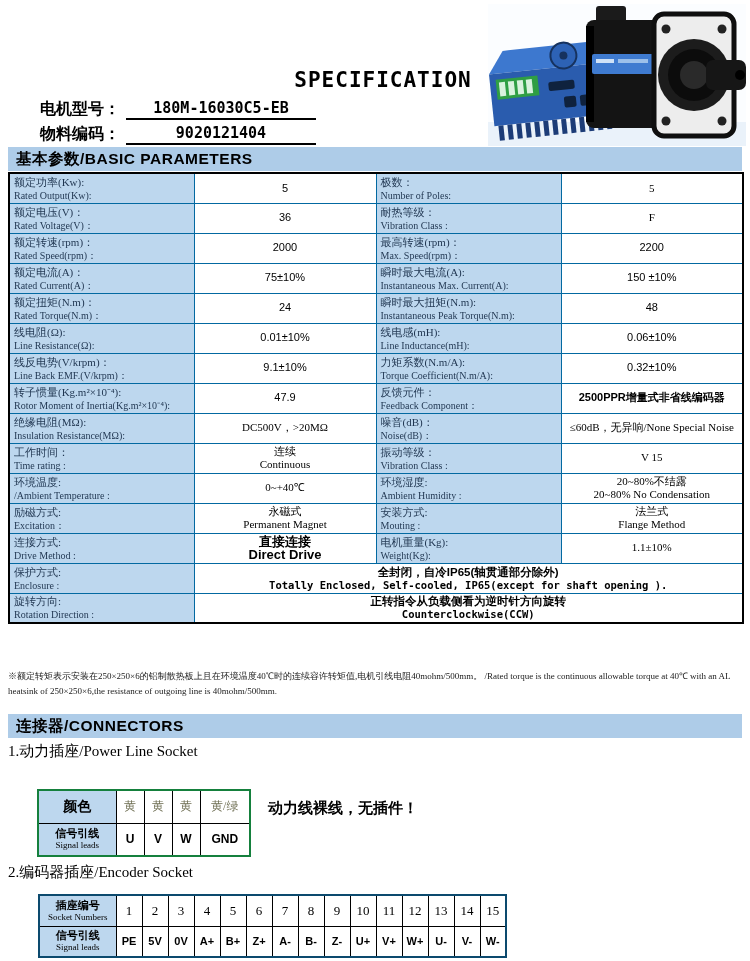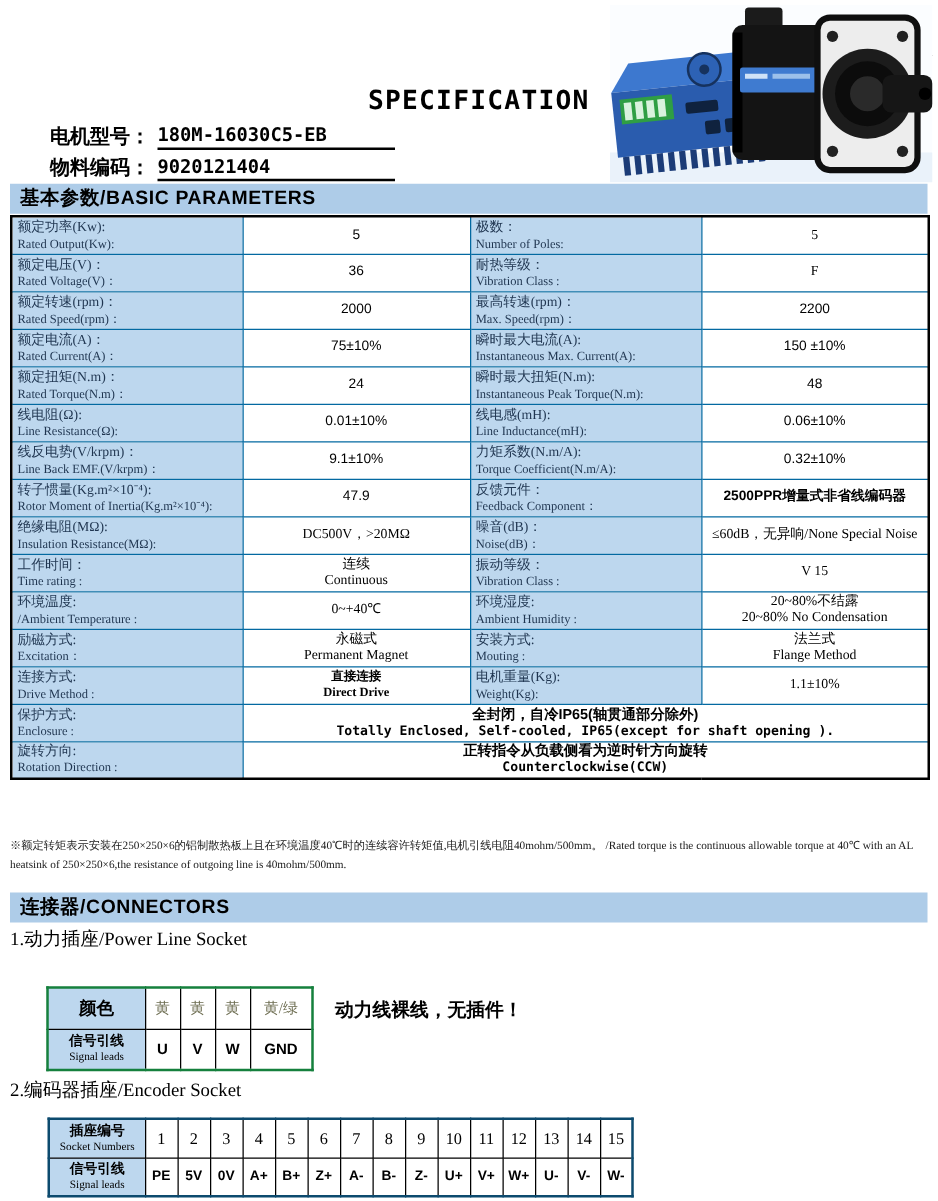--- a/index.html
+++ b/index.html
@@ -7,21 +7,21 @@
        font-family:"Liberation Serif",serif;color:#000;}
   .abs{position:absolute;}
 
   
   .title-cn{top:34px;left:16px;right:0;text-align:right;
             font:bold 28px "Liberation Sans",sans-serif;letter-spacing:3px;}
   .title-en{top:68px;left:16px;right:0;text-align:center;
             font:bold 21px "DejaVu Sans Mono",monospace;letter-spacing:1px;}
   .model-row{left:40px;height:24px;display:flex;align-items:flex-end;}
   .model-label{font:bold 16px "Liberation Sans",sans-serif;}
-  .model-value{display:inline-block;width:190px;margin-left:6px;
+  .model-value{display:inline-block;width:190px;margin-left:6px;text-align:center;
                border-bottom:2px solid #000;font:bold 15px "DejaVu Sans Mono",monospace;
                padding-bottom:1px;}
   .photo{left:488px;top:4px;width:258px;height:142px;}
 
   
   .bar{left:8px;width:734px;height:24px;background:#aecce8;box-sizing:border-box;
        font:bold 15.5px "Liberation Sans",sans-serif;line-height:24px;padding-left:8px;
        letter-spacing:.5px;}
 
   
@@ -30,21 +30,21 @@
   .main-table td{border:1px solid #0369a1;height:30px;box-sizing:border-box;
                  padding:0;vertical-align:middle;overflow:hidden;}
   .lbl{background:#bdd7ee;padding-left:4px !important;color:#1f3550;}
   .lc{font-size:11px;line-height:14px;font-family:"Liberation Serif",serif;}
   .le{font-size:10px;line-height:13px;font-family:"Liberation Serif",serif;}
   .val{text-align:center;font-size:11px;line-height:13.5px;background:#fff;}
   .val div:empty{display:none;}
   .f-sans{font-family:"Liberation Sans",sans-serif;}
   .f-sansb{font-family:"Liberation Sans",sans-serif;font-weight:bold;}
   .f-serif{font-family:"Liberation Serif",serif;}
-  .f-mono{font-family:Liberation Serif, serif;font-weight:bold;font-size:10px;}
+  .f-mono{font-family:Liberation Sans, sans-serif;font-weight:bold;font-size:13px;}
   .fullval{text-align:center;}
   .fullval .cnline{font:bold 11.5px "Liberation Sans",sans-serif;line-height:14px;}
   .fullval .enline{font:bold 10.5px "DejaVu Sans Mono",monospace;line-height:13px;}
 
   .footnote{left:8px;top:638px;width:730px;font-size:9px;line-height:15px;color:#1a1a1a;margin-top:31px;}
 
   .subhead{left:8px;font-size:15px;font-family:"Liberation Serif",serif;}
 
   
   .power-table{left:37px;top:789px;border:2px solid #15803d;}

